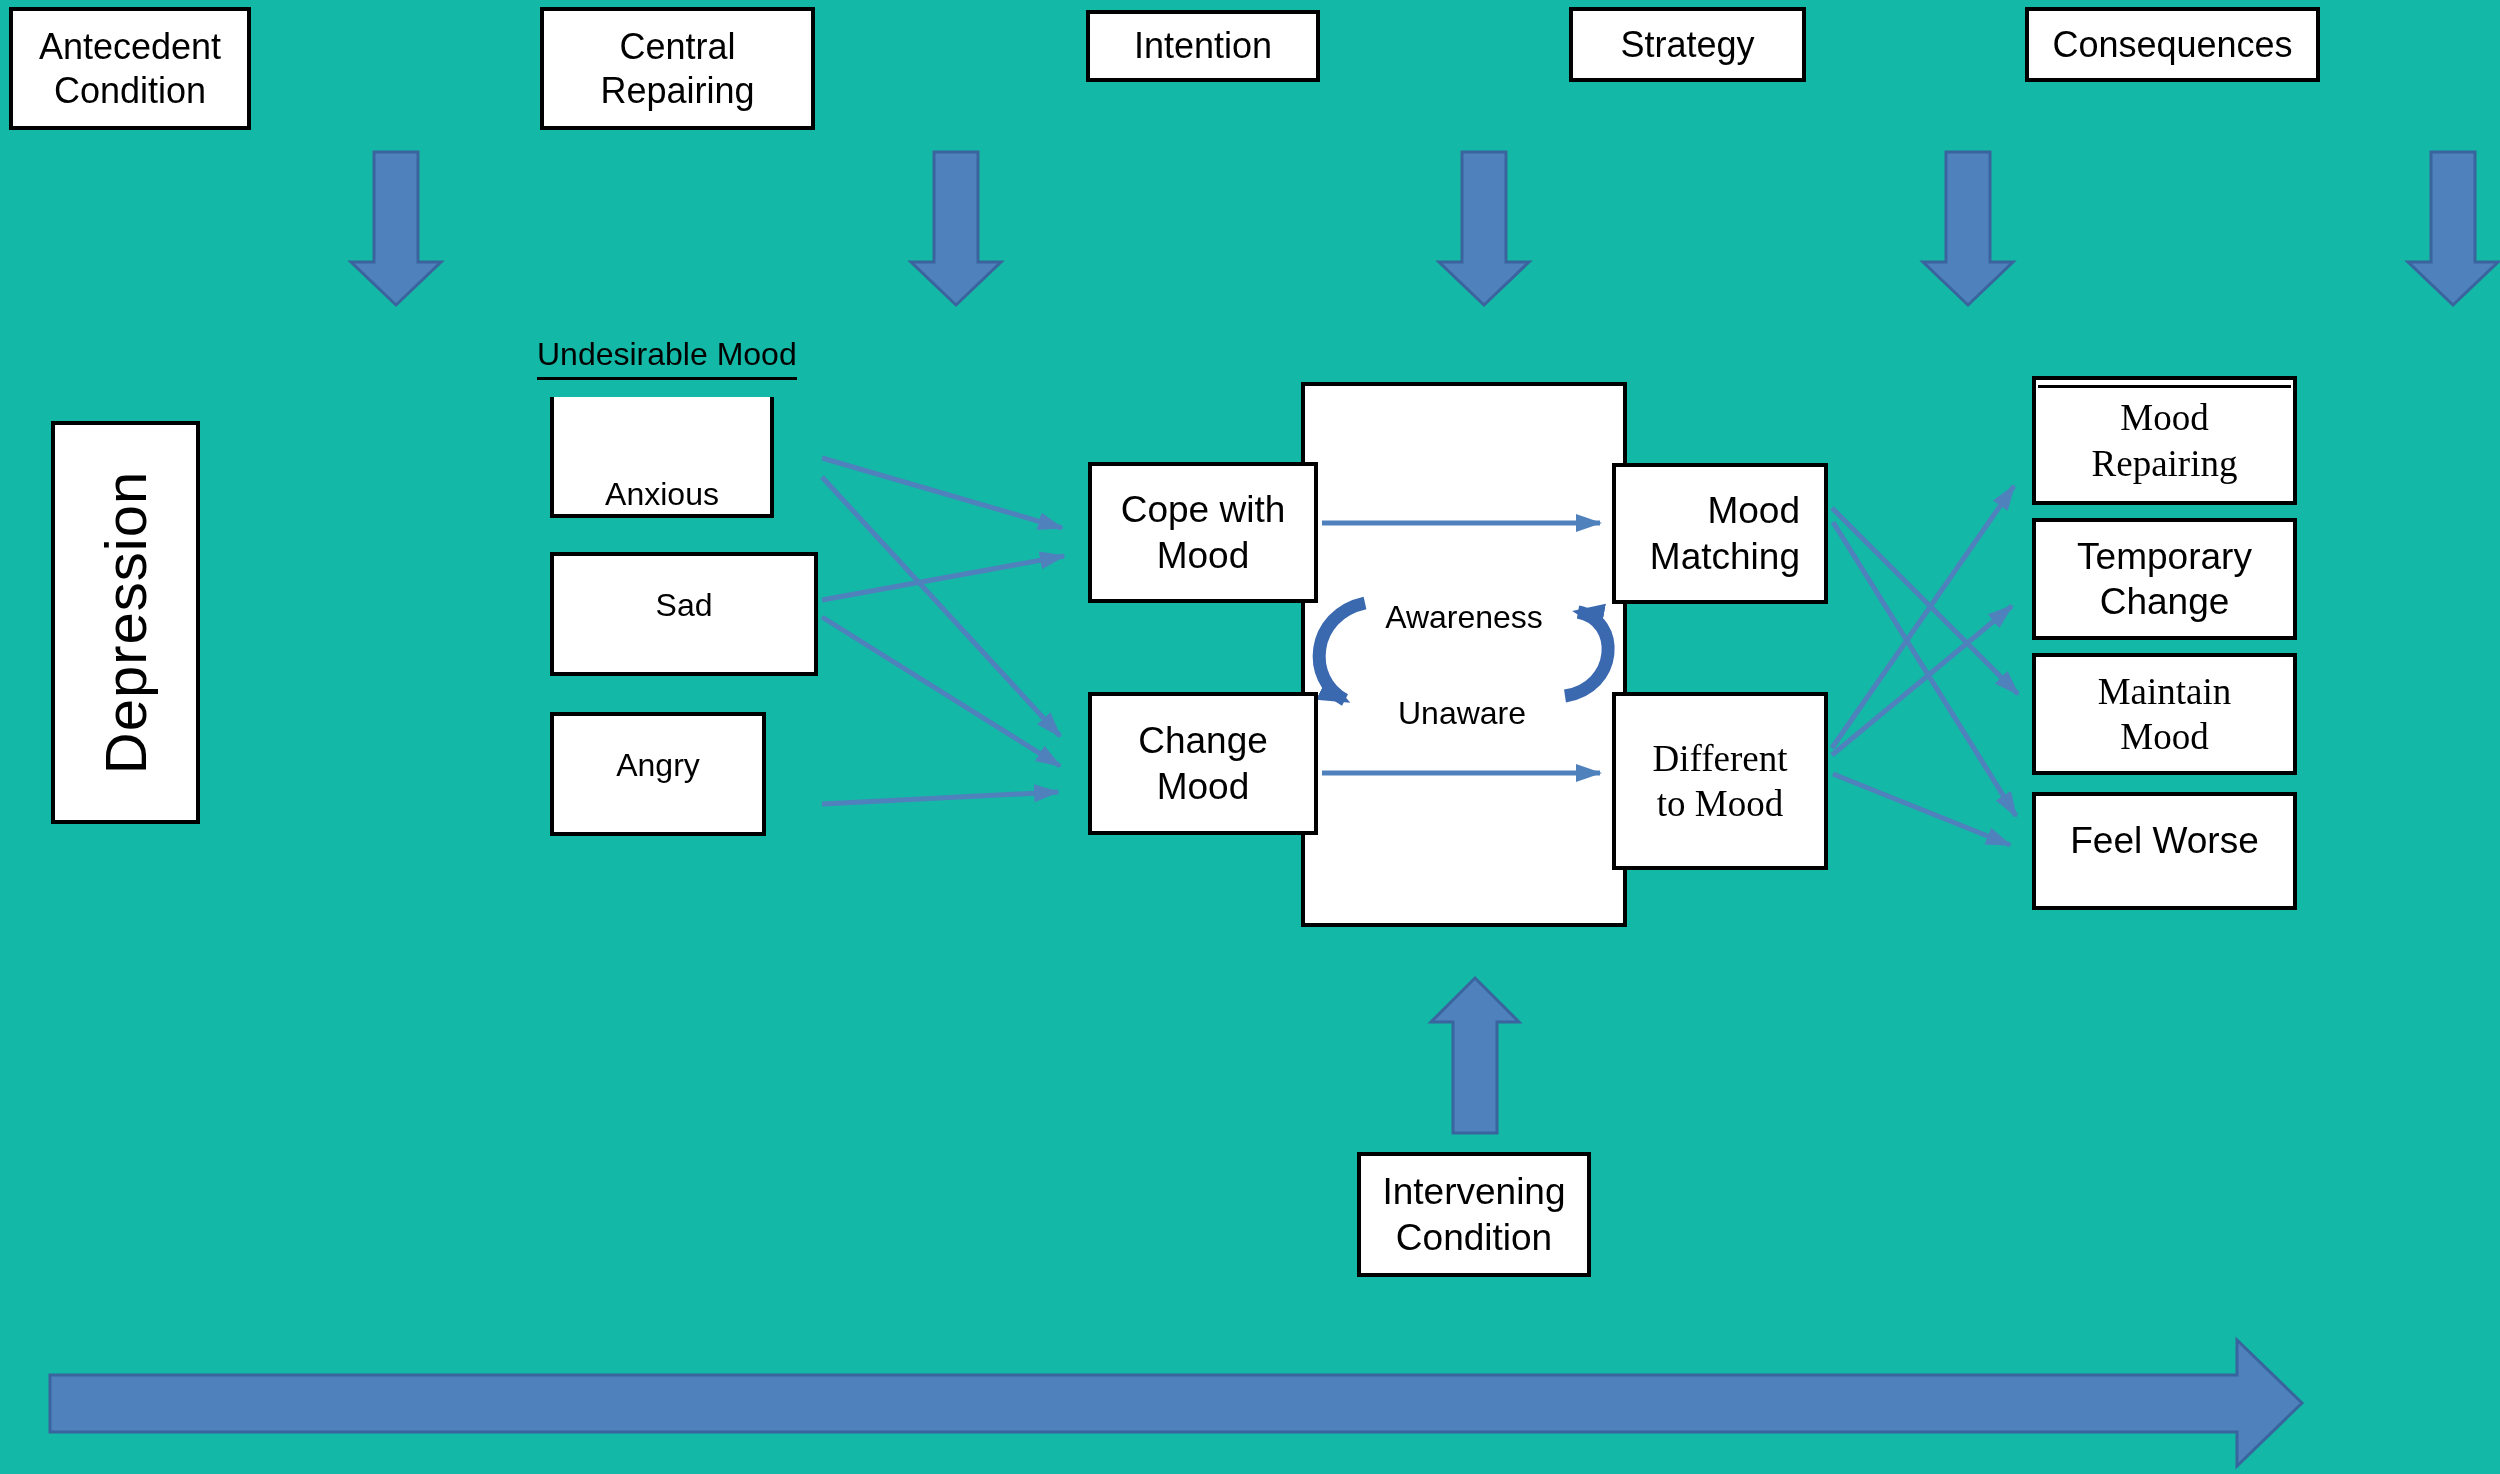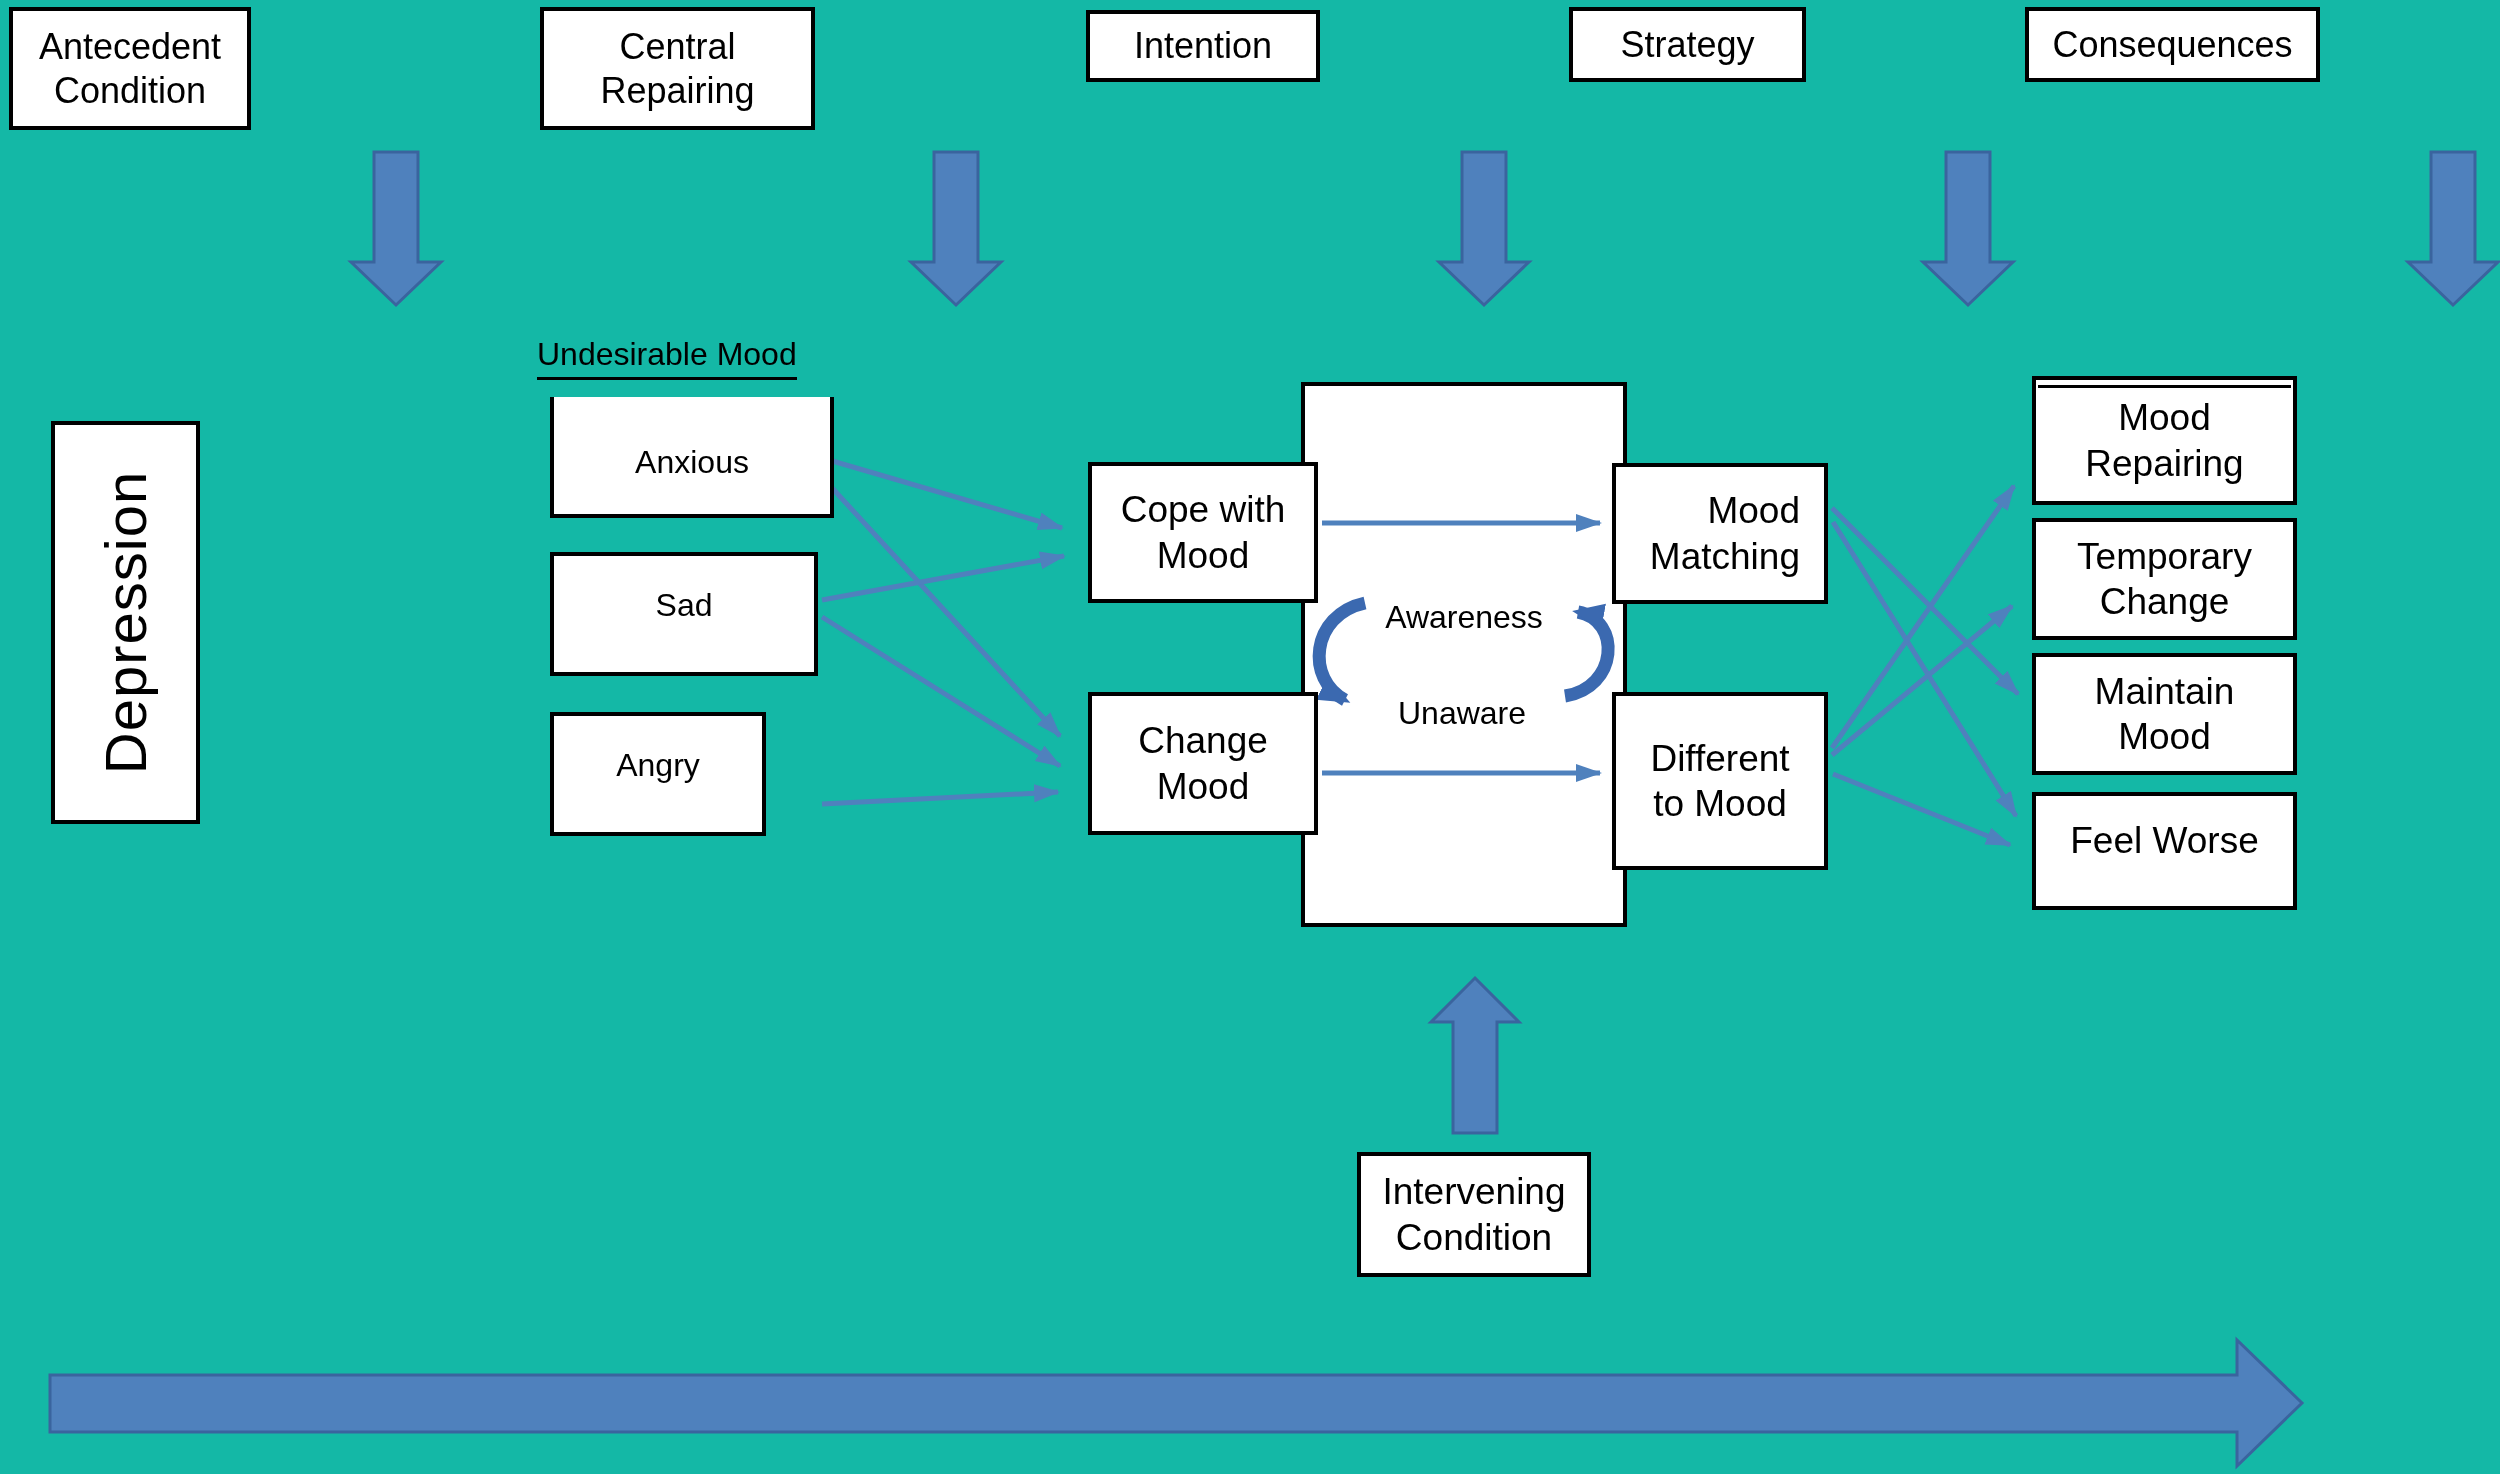--- a/index.html
+++ b/index.html
@@ -16,21 +16,21 @@
   svg.layer{position:absolute;left:0;top:0;z-index:2;}
   .lbl{line-height:1.22;font-size:37px;}
   .hdr{font-size:36px;}
   .mood{font-size:32px;}
   .open-top{border-top:none;}
   .dbl::before{content:"";position:absolute;left:2px;right:2px;top:5px;height:3px;background:var(--box-border,#000);}
   .floating{position:absolute;z-index:3;text-align:center;}
   .underlined{border-bottom:3px solid #000;padding-bottom:4px;}
   .rot{transform:rotate(-90deg);white-space:nowrap;font-size:58px;letter-spacing:1px;}
   .w200{max-width:200px;} .w185{max-width:185px;} .w175{max-width:175px;}
-  .w170{max-width:170px;} .w160{max-width:160px;} .w152{max-width:152px;}
+  .w170{max-width:170px;font-family:Liberation Serif, serif;} .w160{max-width:160px;} .w152{max-width:152px;}
   .w190{max-width:190px;} .w215{max-width:215px;}
 </style>
 </head>
 <body>
 
 <div class="canvas">
 
   <div class="box back" style="left:1301px;top:382px;width:326px;height:545px;"></div>
 
   <svg class="layer" width="2500" height="1474" viewBox="0 0 2500 1474">
@@ -93,21 +93,21 @@
   <div class="box" style="left:1569px;top:7px;width:237px;height:75px;">
     <div class="lbl hdr">Strategy</div>
   </div>
 
   <div class="box" style="left:51px;top:421px;width:149px;height:403px;">
     <div class="rot">Depression</div>
   </div>
 
   <div class="floating underlined mood" style="left:537px;top:336px;">Undesirable Mood</div>
 
-  <div class="box open-top" style="left:550px;top:397px;width:284px;height:121px;align-items:center;padding-top:14px;">
+  <div class="box open-top" style="left:550px;top:397px;width:224px;height:121px;align-items:flex-end;padding-top:14px;">
     <div class="lbl mood">Anxious</div>
   </div>
   <div class="box" style="left:550px;top:552px;width:268px;height:124px;align-items:flex-start;padding-top:30px;">
     <div class="lbl mood">Sad</div>
   </div>
   <div class="box" style="left:550px;top:712px;width:216px;height:124px;align-items:flex-start;padding-top:30px;">
     <div class="lbl mood">Angry</div>
   </div>
 
   <div class="box" style="left:1088px;top:462px;width:230px;height:141px;">

